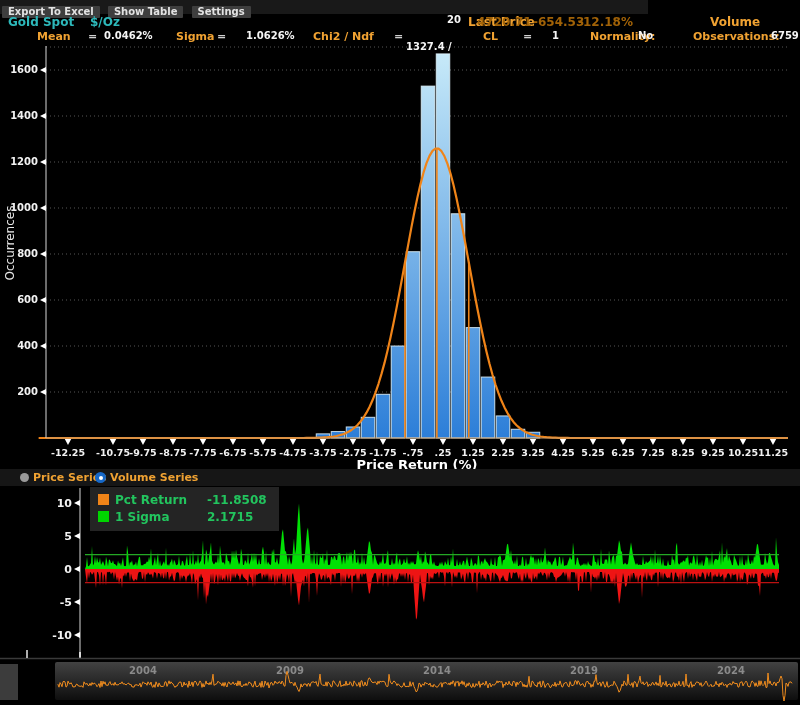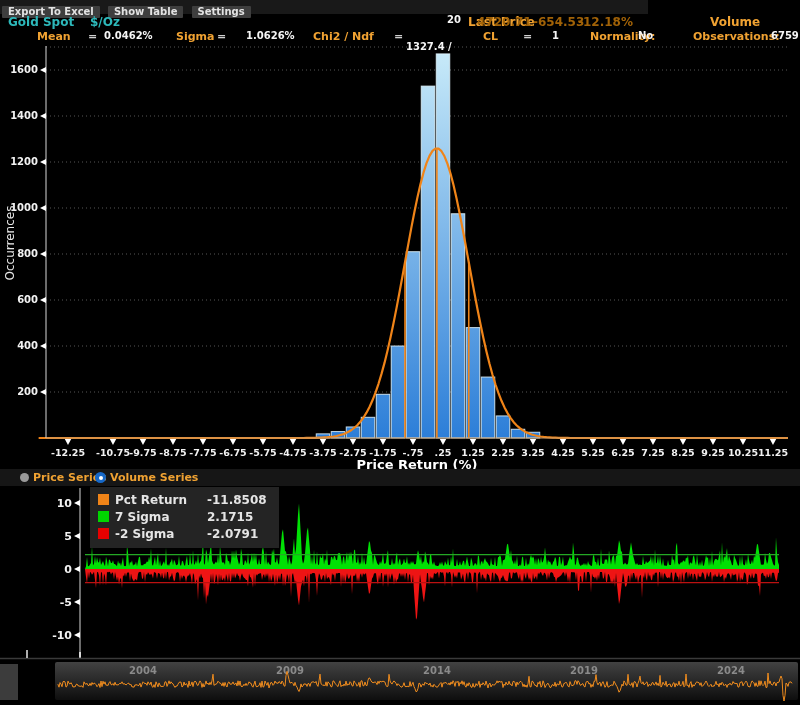--- a/index.html
+++ b/index.html
@@ -17,21 +17,21 @@
   .slab{color:#f0a232;font-weight:700;font-size:11px;}
   .sval{color:#f5f5f5;font-weight:700;font-size:10px;}
   .seq{color:#cfcfcf;font-weight:700;font-size:11px;}
   
   #radio-row{position:absolute;left:0;top:469px;width:800px;height:17px;background:#161616;}
   .radio-dot{position:absolute;border-radius:50%;}
   .radio-label{position:absolute;color:#f0a232;font-size:11px;font-weight:700;top:2px;}
   
   #legend{position:absolute;left:90px;top:487px;background:#242424;padding:4px 12px 6px 8px;z-index:5;}
   #legend .legend-title{font-size:13px;font-weight:700;color:#fff;letter-spacing:.5px;margin-bottom:2px;}
-  .legend-row{display:flex;align-items:center;height:17px;font-size:12px;font-weight:700;color:#e5e5e5;}
+  .legend-row{display:flex;align-items:center;height:17px;font-size:12px;font-weight:700;color:#22c55e;}
   .chip{width:11px;height:11px;display:inline-block;margin-right:6px;}
   .lg-label{width:92px;}
   svg{position:absolute;left:0;top:0;}
 </style>
 </head>
 <body>
 
 <svg id="canvas" width="800" height="705" viewBox="0 0 800 705">
     <defs>
       <linearGradient id="barGrad" gradientUnits="userSpaceOnUse" x1="0" y1="48" x2="0" y2="438">
@@ -208,21 +208,16 @@
 </div>
 
 <div id="legend">
   <div class="legend-row">
     <span class="chip" style="background: rgb(240, 132, 24);"></span>
     <span class="lg-label">Pct Return</span>
     <span class="lg-value">-11.8508</span>
   </div>
   <div class="legend-row">
     <span class="chip" style="background: rgb(0, 212, 0);"></span>
-    <span class="lg-label">7 Sigma</span>
+    <span class="lg-label">1 Sigma</span>
     <span class="lg-value">2.1715</span>
   </div>
-  <div class="legend-row">
-    <span class="chip" style="background: rgb(230, 0, 0);"></span>
-    <span class="lg-label">-2 Sigma</span>
-    <span class="lg-value">-2.0791</span>
-  </div>
 </div>
 
 </body></html>

